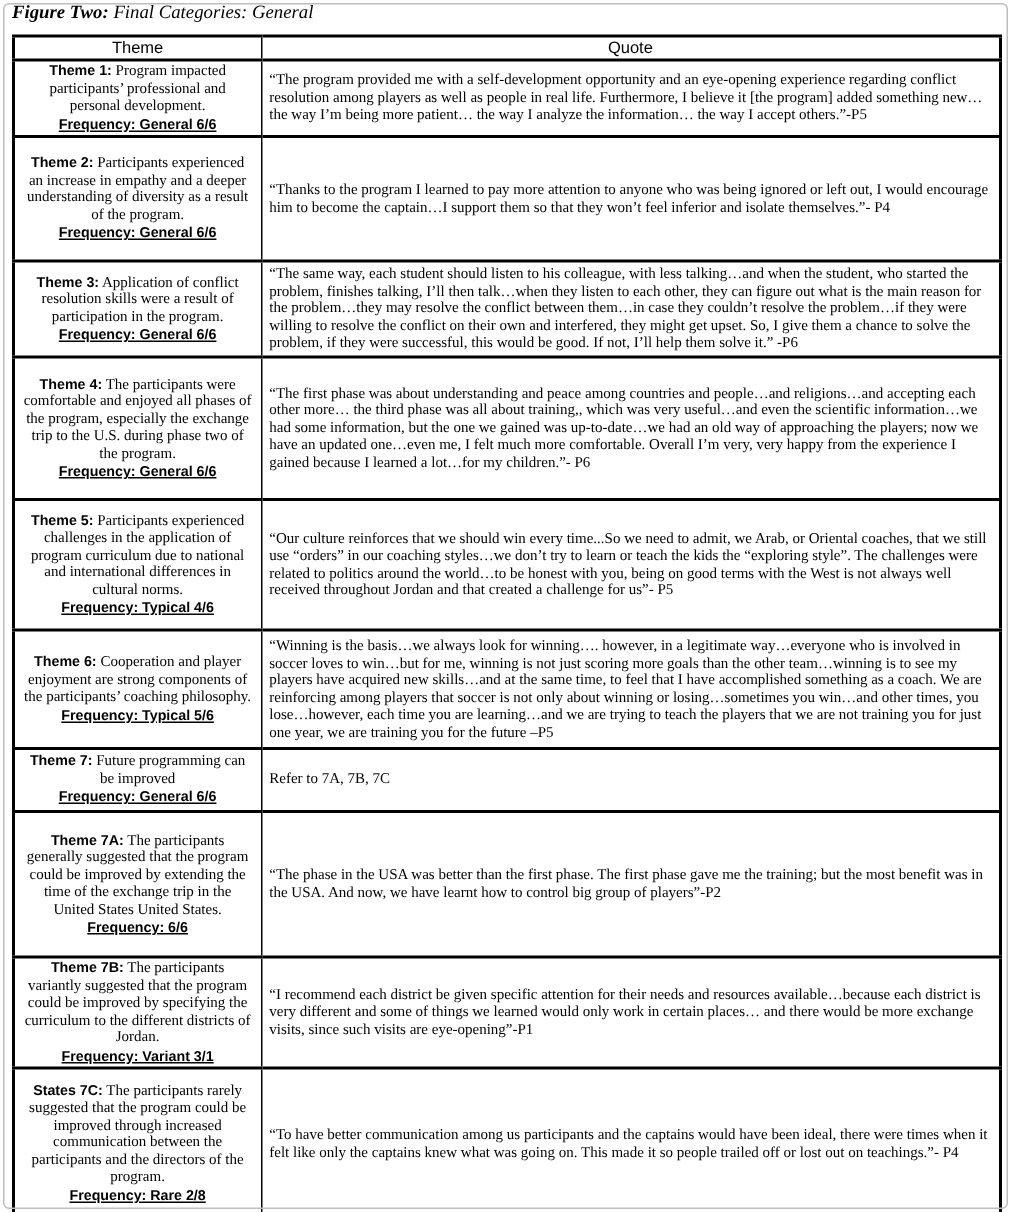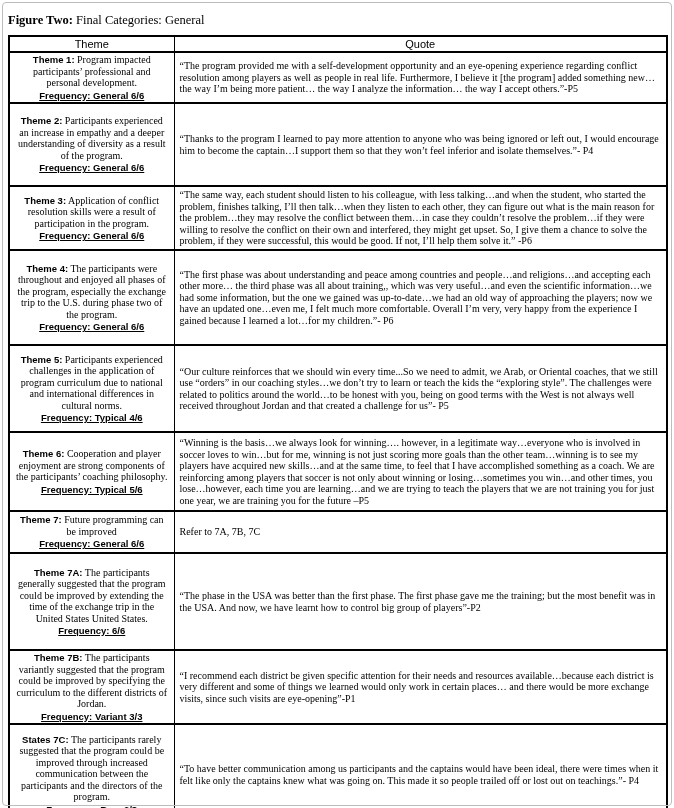--- a/index.html
+++ b/index.html
@@ -6,21 +6,21 @@
   body{
     width:674px;height:808px;position:relative;
     font-family:"Liberation Serif", serif;color:#000;
     -webkit-font-smoothing:antialiased;
   }
   .page-frame{
     position:absolute;left:2px;top:2px;right:2px;bottom:2px;
     border:1px solid #bdbdbd;border-radius:4px;pointer-events:none;
   }
   .doc-title{
-    margin:13px 0 0 8px;font-size:12.5px;line-height:15px;
+    margin:1px 0 0 8px;font-size:12.5px;line-height:15px;font-style:italic;
   }
   .doc-title .t-prefix{font-weight:bold;}
   .figure-table{
     border-collapse:collapse;table-layout:fixed;
     margin:7px 0 0 8px;width:658px;
     border:2px solid #000;
   }
   .figure-table col.c-theme{width:165px;}
   .figure-table col.c-quote{width:493px;}
   .figure-table th{
@@ -77,41 +77,41 @@
       </tr>
       <tr>
         <td class="theme-cell"><span class="tlabel">Theme 2:</span><span> Participants experienced an increase in empathy and a deeper understanding of diversity as a result of the program.</span><span class="freq">Frequency: General  6/6</span></td>
         <td class="quote-cell">“Thanks to the program I learned to pay more attention to anyone who was being ignored or left out, I would encourage him to become the captain…I support them so that they won’t feel inferior and isolate themselves.”- P4</td>
       </tr>
       <tr>
         <td class="theme-cell"><span class="tlabel">Theme 3:</span><span> Application of conflict resolution skills were a result of participation in the program.</span><span class="freq">Frequency: General  6/6</span></td>
         <td class="quote-cell">“The same way, each student should listen to his colleague, with less talking…and when the student, who started the problem, finishes talking, I’ll then talk…when they listen to each other, they can figure out what is the main reason for the problem…they may resolve the conflict between them…in case they couldn’t resolve the problem…if they were willing to resolve the conflict on their own and interfered, they might get upset. So, I give them a chance to solve the problem, if they were successful, this would be good. If not, I’ll help them solve it.” -P6</td>
       </tr>
       <tr>
-        <td class="theme-cell"><span class="tlabel">Theme 4:</span><span> The participants were throughout and enjoyed all phases of the program, especially the exchange trip to the U.S. during phase two of the program.</span><span class="freq">Frequency: General 6/6</span></td>
+        <td class="theme-cell"><span class="tlabel">Theme 4:</span><span> The participants were comfortable and enjoyed all phases of the program, especially the exchange trip to the U.S. during phase two of the program.</span><span class="freq">Frequency: General 6/6</span></td>
         <td class="quote-cell">“The first phase was about understanding and peace among countries and people…and religions…and accepting each other more… the third phase was all about training,, which was very useful…and even the scientific information…we had some information, but the one we gained was up-to-date…we had an old way of approaching the players; now we have an updated one…even me, I felt much more comfortable. Overall I’m very, very happy from the experience I gained because I learned a lot…for my children.”- P6</td>
       </tr>
       <tr>
         <td class="theme-cell"><span class="tlabel">Theme 5:</span><span> Participants experienced challenges in the application of program curriculum due to national and international differences in cultural norms.</span><span class="freq">Frequency: Typical 4/6</span></td>
         <td class="quote-cell">“Our culture reinforces that we should win every time...So we need to admit, we Arab, or Oriental coaches, that we still use “orders” in our coaching styles…we don’t try to learn or teach the kids the “exploring style”. The challenges were related to politics around the world…to be honest with you, being on good terms with the West is not always well received throughout Jordan and that created a challenge for us”- P5</td>
       </tr>
       <tr>
         <td class="theme-cell"><span class="tlabel">Theme 6:</span><span> Cooperation and player enjoyment are strong components of the participants’ coaching philosophy.</span><span class="freq">Frequency: Typical 5/6</span></td>
         <td class="quote-cell">“Winning is the basis…we always look for winning…. however, in a legitimate way…everyone who is involved in soccer loves to win…but for me, winning is not just scoring more goals than the other team…winning is to see my players have acquired new skills…and at the same time, to feel that I have accomplished something as a coach. We are reinforcing among players that soccer is not only about winning or losing…sometimes you win…and other times, you lose…however, each time you are learning…and we are trying to teach the players that we are not training you for just one year, we are training you for the future –P5</td>
       </tr>
       <tr>
         <td class="theme-cell"><span class="tlabel">Theme 7:</span><span> Future programming can be improved</span><span class="freq">Frequency: General 6/6</span></td>
         <td class="quote-cell">Refer to 7A, 7B, 7C</td>
       </tr>
       <tr>
         <td class="theme-cell"><span class="tlabel">Theme 7A:</span><span> The participants generally suggested that the program could be improved by extending the time of the exchange trip in the United States United States.</span><span class="freq">Frequency: 6/6</span></td>
         <td class="quote-cell">“The phase in the USA was better than the first phase. The first phase gave me the training; but the most benefit was in the USA. And now, we have learnt how to control big group of players”-P2</td>
       </tr>
       <tr>
-        <td class="theme-cell"><span class="tlabel">Theme 7B:</span><span> The participants variantly suggested that the program could be improved by specifying the curriculum to the different districts of Jordan.</span><span class="freq">Frequency: Variant 3/3</span></td>
+        <td class="theme-cell"><span class="tlabel">Theme 7B:</span><span> The participants variantly suggested that the program could be improved by specifying the curriculum to the different districts of Jordan.</span><span class="freq">Frequency: Variant 3/1</span></td>
         <td class="quote-cell align-left">“I recommend each district be given specific attention for their needs and resources available…because each district is very different and some of things we learned would only work in certain places… and there would be more exchange visits, since such visits are eye-opening”-P1</td>
       </tr>
       <tr>
         <td class="theme-cell"><span class="tlabel">States 7C:</span><span> The participants rarely suggested that the program could be improved through increased communication between the participants and the directors of the program.</span><span class="freq">Frequency: Rare 2/8</span></td>
         <td class="quote-cell align-left">“To have better communication among us participants and the captains would have been ideal, there were times when it felt like only the captains knew what was going on. This made it so people trailed off or lost out on teachings.”- P4</td>
       </tr>
     </tbody>
 </table>
 
 </body></html>

